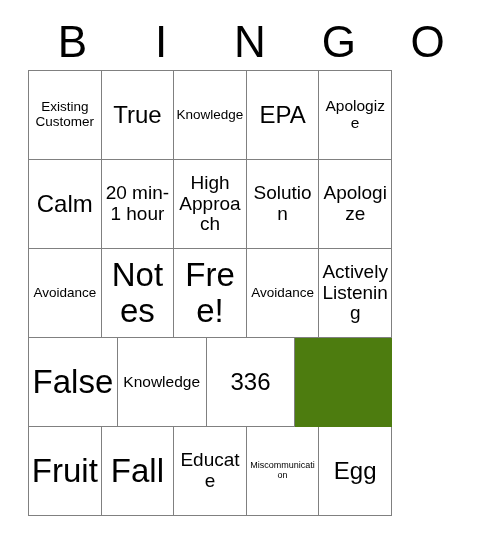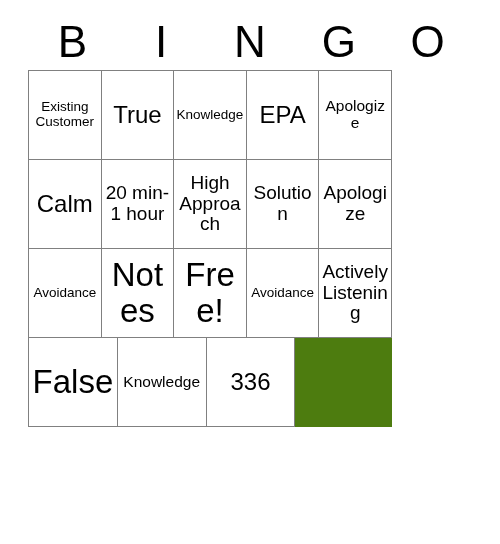--- a/index.html
+++ b/index.html
@@ -156,15 +156,32 @@
           <span class="cell-text fs-xl">False</span>
         </div>
       <div class="cell">
           <span class="cell-text fs-s">Knowledge</span>
         </div>
       <div class="cell">
           <span class="cell-text fs-xxl">336</span>
         </div>
     </div>
 
+    <div class="grid-row">
+      <div class="cell">
+          <span class="cell-text fs-xl">Fruit</span>
+        </div>
+      <div class="cell">
+          <span class="cell-text fs-xl">Fall</span>
+        </div>
+      <div class="cell">
+          <span class="cell-text fs-m">Educate</span>
+        </div>
+      <div class="cell">
+          <span class="cell-text fs-xxs">Miscommunication</span>
+        </div>
+      <div class="cell">
+          <span class="cell-text fs-xxl">Egg</span>
+        </div>
+    </div>
 
   </div>
 </div>
 
 </body></html>

